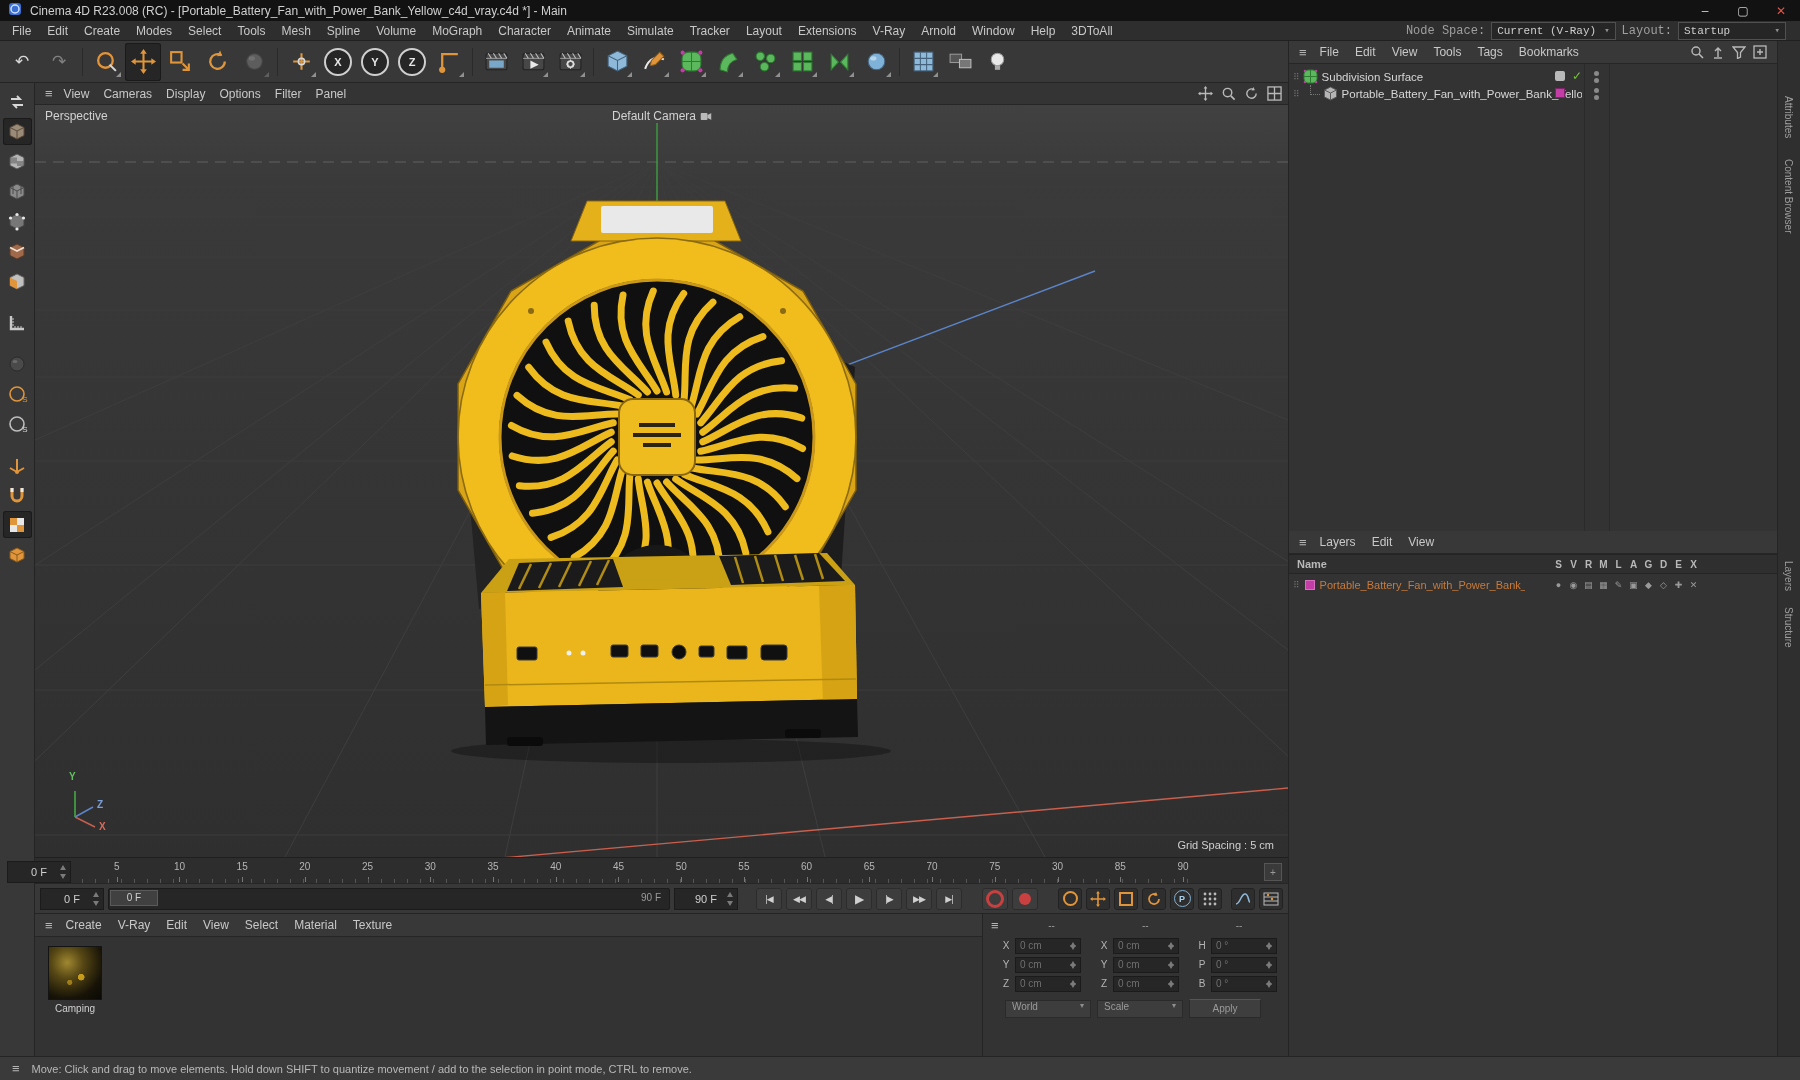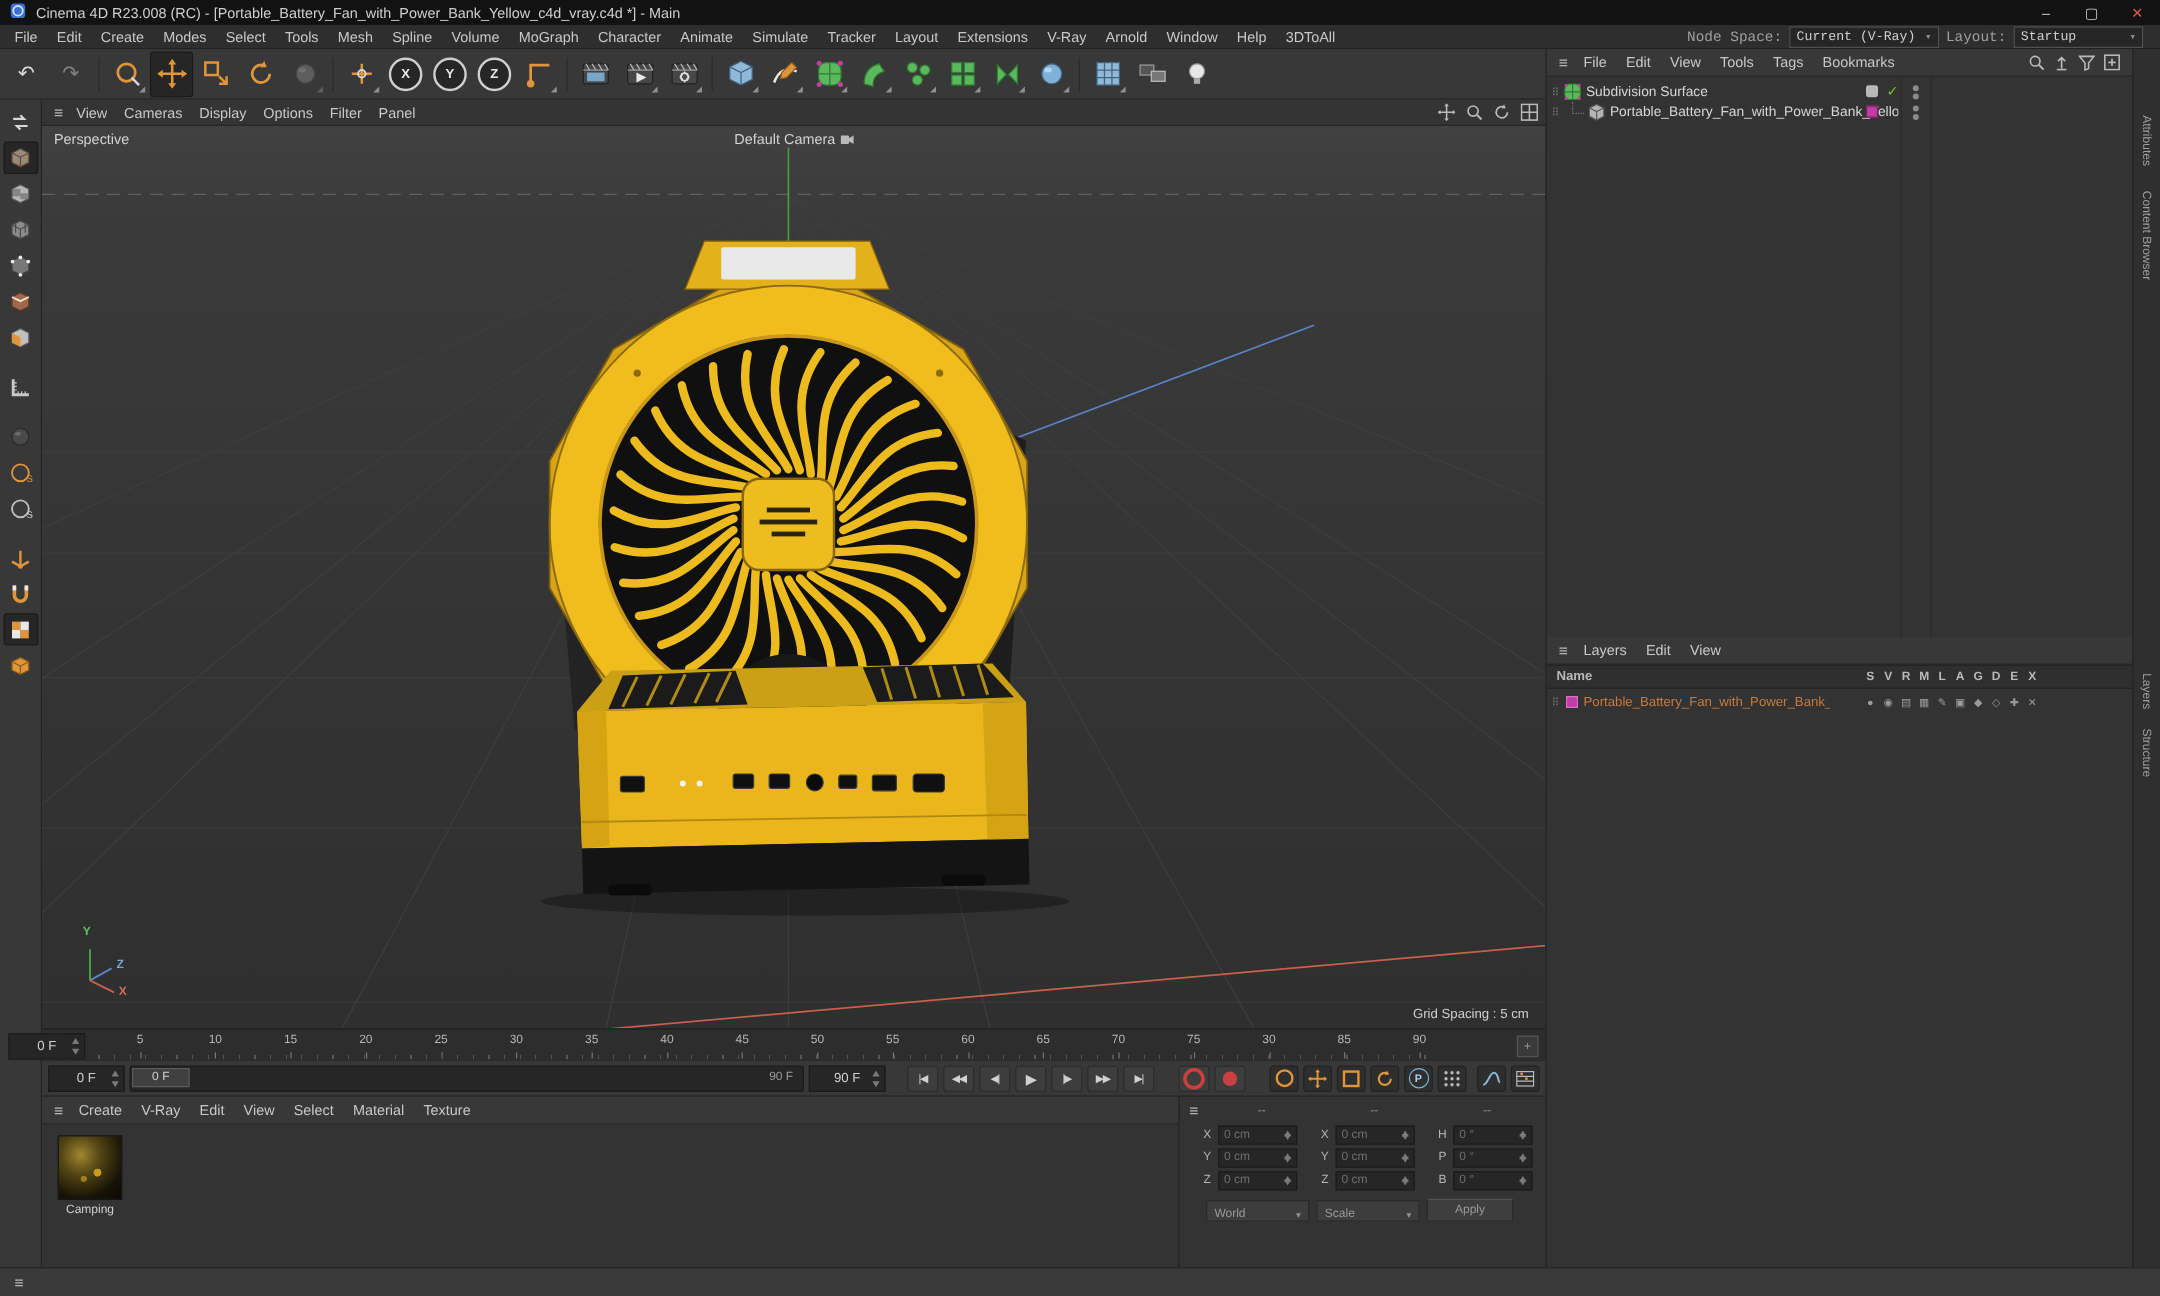--- a/index.html
+++ b/index.html
@@ -86,21 +86,21 @@
        radial-gradient(circle at 35% 30%, #a08730 0%, #564714 32%, #171307 72%, #0a0905 100%);}
   .matname{margin-top:3px;font-size:10px;color:#cfcfcf;overflow:hidden;white-space:nowrap;}
   
   .coords{left:982px;top:913px;width:306px;height:143px;background:#333;border-top:1px solid #242424;border-left:1px solid #242424;box-sizing:border-box;font-size:10px;}
   .chead{display:flex;align-items:center;height:22px;padding:0 4px;gap:4px;}
   .chcell{width:90px;text-align:center;color:#9a9a9a;}
   .crow{display:flex;align-items:center;height:19px;padding:0 4px;gap:4px;}
   .clab{width:10px;text-align:center;color:#b5b5b5;margin-left:14px;}
   .cfield{position:relative;width:66px;height:16px;background:#262626;border:1px solid #1b1b1b;display:flex;align-items:center;padding-left:4px;color:#6f6f6f;box-sizing:border-box;}
   .cfoot{display:flex;align-items:center;gap:6px;padding:6px 4px 0 22px;}
-  .combo{position:relative;width:86px;height:18px;background:#3d3d3d;border:1px solid #2a2a2a;display:flex;align-items:flex-end;padding:0 6px;color:#9a9a9a;box-sizing:border-box;}
+  .combo{position:relative;width:86px;height:18px;background:#3d3d3d;border:1px solid #2a2a2a;display:flex;align-items:flex-start;padding:0 6px;color:#9a9a9a;box-sizing:border-box;}
   .combo .dd{margin-left:auto;color:#8f8f8f;font-size:8px;}
   .applybtn{width:72px;height:19px;background:#3e3e3e;border:1px solid #2a2a2a;border-top-color:#555;display:flex;align-items:center;justify-content:center;color:#9a9a9a;box-sizing:border-box;}
   
   .rpanel{left:1288px;top:41px;width:489px;height:1015px;background:#333;border-left:1px solid #242424;box-sizing:border-box;}
   .omicons{margin-left:auto;display:flex;gap:7px;align-items:center;padding-right:4px;}
   .omicons svg{width:14px;height:14px;display:block;}
   .omtree{position:absolute;left:0;top:23px;width:100%;height:467px;}
   .vline{position:absolute;top:0;bottom:0;width:1px;background:#2b2b2b;}
   .omrow{position:relative;display:flex;align-items:center;height:17px;padding-left:4px;font-size:11.5px;color:#d6d6d6;white-space:nowrap;}
   .drag{color:#6f6f6f;font-size:9px;padding-right:3px;}
@@ -915,15 +915,16 @@
 
   <div class="rstrip abs">
     <span class="vtab" style="top:55px">Attributes</span>
     <span class="vtab" style="top:118px">Content Browser</span>
     <span class="vtab" style="top:520px">Layers</span>
     <span class="vtab" style="top:566px">Structure</span>
   </div>
 
   <div class="status abs">
     <span class="ham">≡</span>
+    <span>Move: Click and drag to move elements. Hold down SHIFT to quantize movement / add to the selection in point mode, CTRL to remove.</span>
   </div>
 
 </div>
 
 </body></html>

